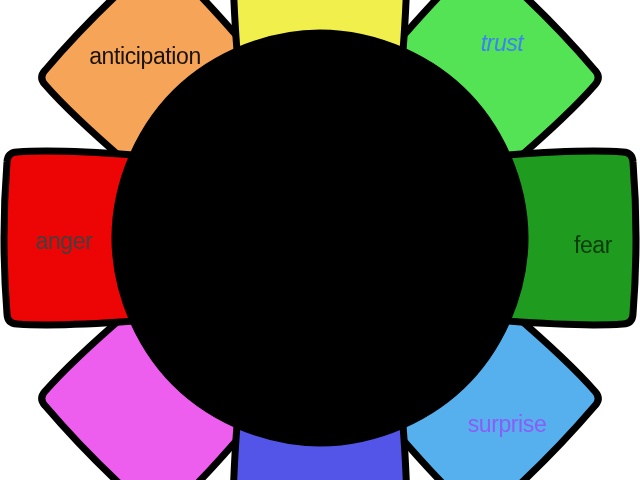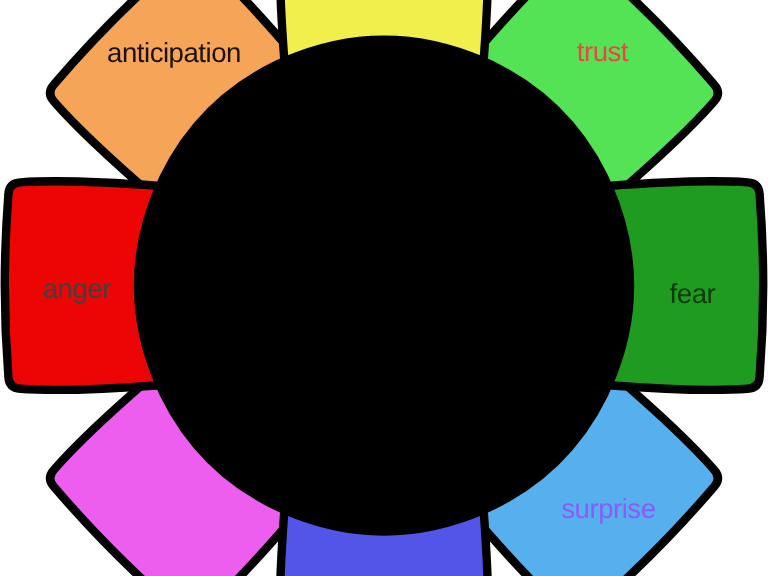--- a/index.html
+++ b/index.html
@@ -9,21 +9,21 @@
   .petal{stroke:#000000;stroke-width:7;stroke-linejoin:round;stroke-linecap:round;}
   .lbl{
     position:absolute;
     transform:translate(-50%,-50%);
     font-family:"Liberation Sans","DejaVu Sans",sans-serif;
     font-size:23px;
     letter-spacing:-0.4px;
     white-space:nowrap;
     line-height:1;
   }
-  #lbl-anticipation{left:145px;top:44px;text-align:right;}
+  #lbl-anticipation{left:145px;top:56px;text-align:right;}
   #lbl-trust{left:502px;top:43px;}
   #lbl-anger{left:64px;top:241px;}
   #lbl-fear{left:577px;top:245px;}
   #lbl-disgust{left:136px;top:426px;}
   #lbl-surprise{left:507px;top:424px;}
 </style>
 </head>
 <body>
 
 <div class="stage">
@@ -49,17 +49,17 @@
       <use href="#petal" transform="rotate(0)" fill="#F1EF4B"></use>
       <use href="#petal" transform="rotate(90)" fill="#1F9B1F"></use>
       <use href="#petal" transform="rotate(180)" fill="#5355E8"></use>
       <use href="#petal" transform="rotate(270)" fill="#ED0505"></use>
 
       <circle cx="0" cy="0" r="205" fill="#000000"></circle>
     </g>
   </svg>
 
   <div class="lbl" id="lbl-anticipation" style="color: rgb(26, 18, 8);">anticipation</div>
-  <div class="lbl" id="lbl-trust" style="color: #ef4444;">trust</div>
+  <div class="lbl" id="lbl-trust" style="color: #3b82f6; font-style: italic;">trust</div>
   <div class="lbl" id="lbl-anger" style="color: #404040;">anger</div>
-  <div class="lbl" id="lbl-fear" style="color: rgb(11, 58, 11);">fear</div>
+  <div class="lbl" id="lbl-fear" style="color: rgb(11, 58, 11); margin-left: 16px;">fear</div>
   <div class="lbl" id="lbl-surprise" style="color: #8b5cf6;">surprise</div>
 </div>
 
 </body></html>

